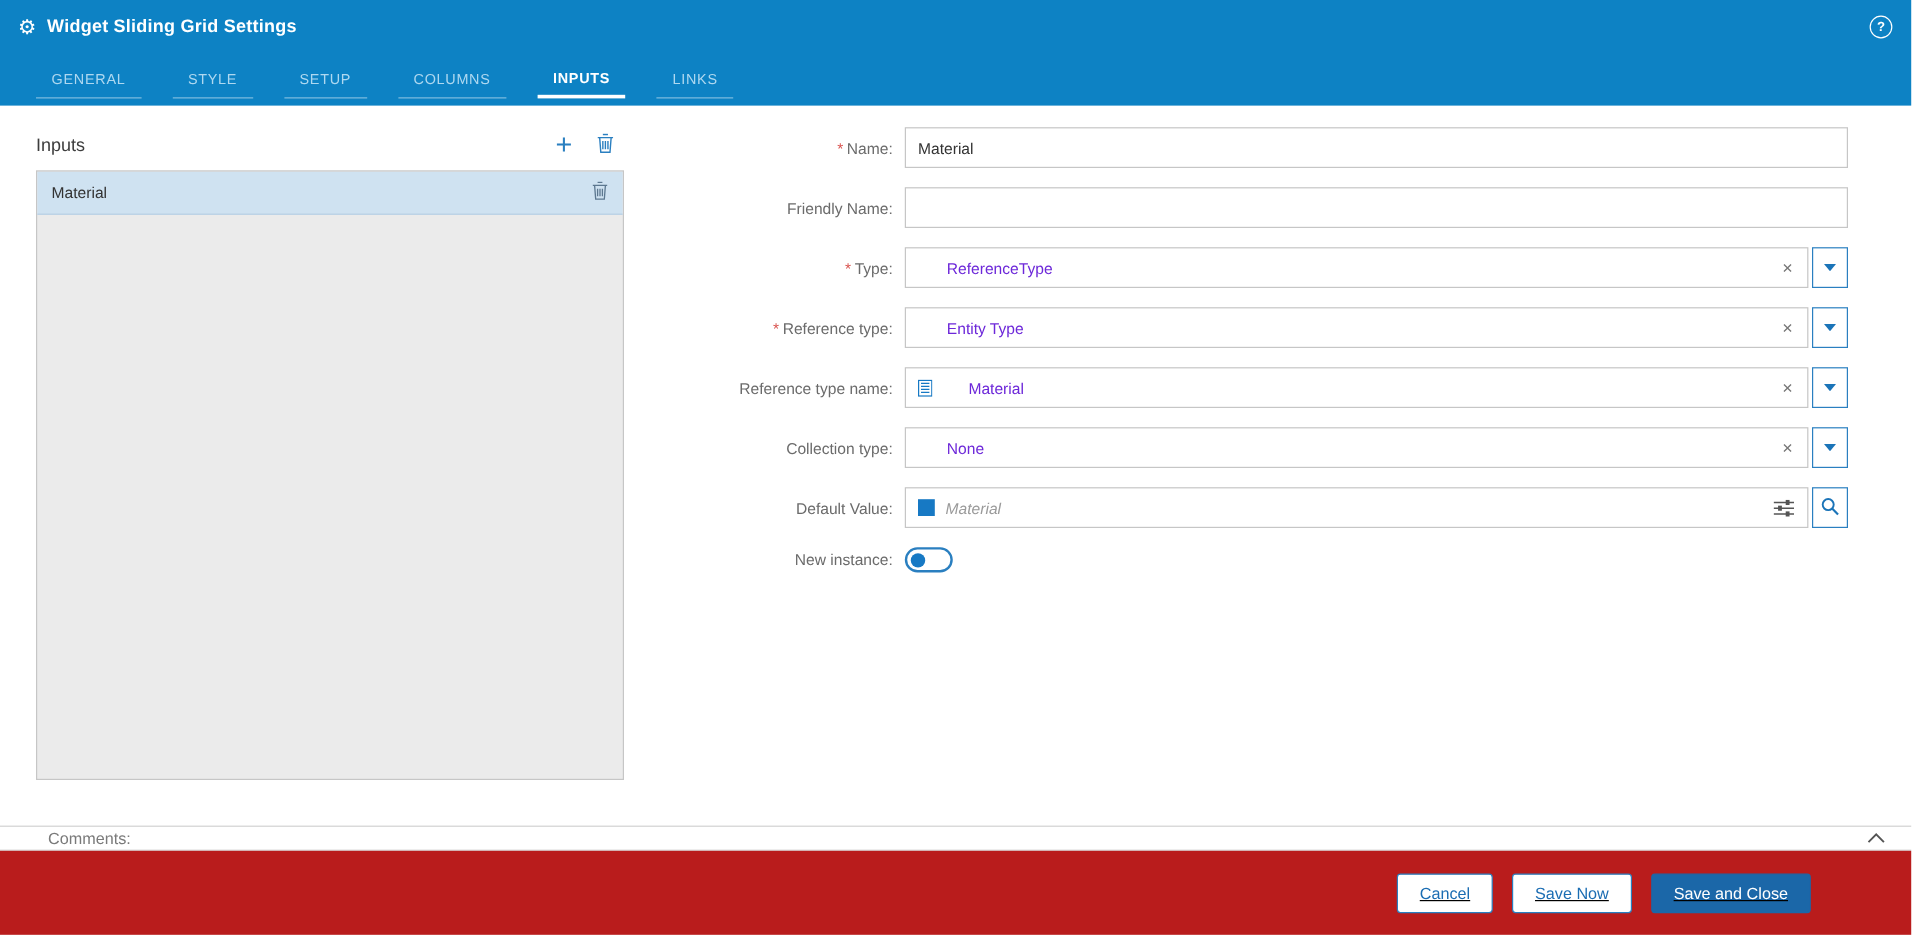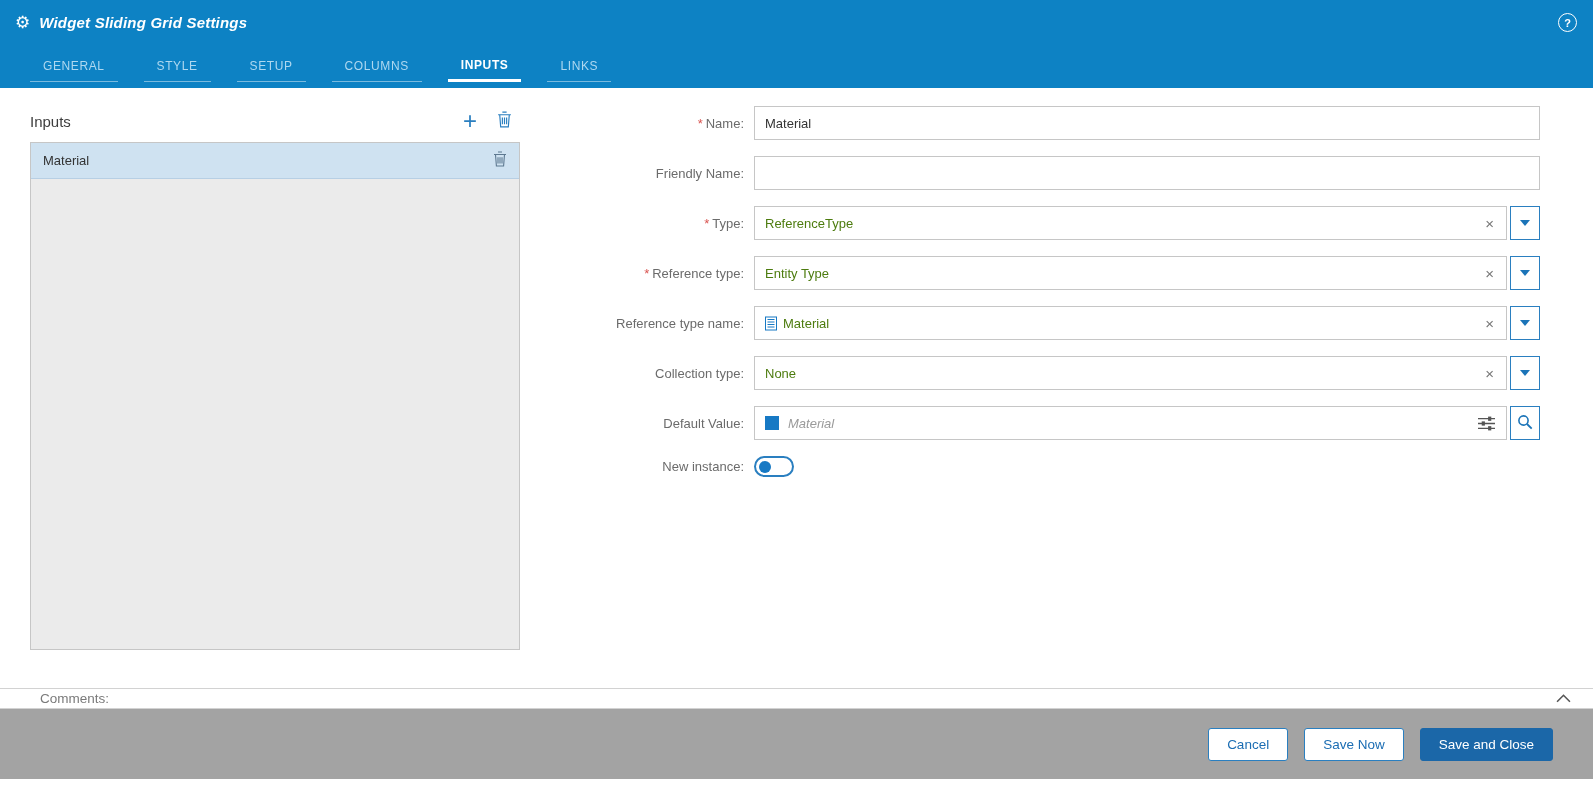--- a/index.html
+++ b/index.html
@@ -4,21 +4,21 @@
 <style>
   * { box-sizing: border-box; margin: 0; padding: 0; }
   html,body { background:#fff; }
   body { font-family: "Liberation Sans", sans-serif; }
   .page { position:relative; width:1593px; height:793px; background:#fff; overflow:hidden; }
 
   
   .header { position:relative; height:88px; background:#0d82c4; color:#fff; }
   .title-row { height:44px; display:flex; align-items:center; padding-left:15px; gap:9px; }
   .gear { font-size:17px; line-height:1; }
-  .app-title { font-size:15px; font-weight:700; letter-spacing:.2px;font-style:italic; }
+  .app-title { font-size:15px; font-weight:700; letter-spacing:.2px; }
   .help-btn { position:absolute; top:13px; right:16px; width:19px; height:19px; border:1.5px solid #fff;
               border-radius:50%; display:flex; align-items:center; justify-content:center;
               font-size:11px; font-weight:700; cursor:pointer; }
   .tabs { display:flex; padding-left:30px; gap:26px; }
   .tab { height:32px; margin-top:6px; display:flex; align-items:center; padding:0 13px;
          font-size:12px; letter-spacing:.6px; color:#aed8f0; cursor:pointer;
          border-bottom:1px solid rgba(255,255,255,.45); }
   .tab.active { color:#fff; font-weight:700; border-bottom:3px solid #fff; }
 
   
@@ -44,21 +44,21 @@
                 font-size:13px; color:#6b6b6b; }
   .req { color:#d9534f; margin-right:3px; font-size:13px; }
   .control { flex:1; display:flex; align-items:center; }
 
   .text-input { flex:1; height:34px; border:1px solid #c6c6c6; background:#fff;
                 padding:0 10px; font-size:13px; color:#333; font-family:inherit; outline:none; }
 
   .combo { flex:1; display:flex; align-items:stretch; }
   .combo-box { flex:1; height:34px; border:1px solid #c6c6c6; background:#fff;
                display:flex; align-items:center; padding:0 6px 0 10px; }
-  .combo-value { flex:1; font-size:13px; color:#4d7c0f; }
+  .combo-value { flex:1; font-size:13px; color:#6d28d9;margin-left:24px; }
   .combo-clear { color:#777; font-size:15px; padding:0 6px; cursor:pointer; background:none; border:none; line-height:1; }
   .sq-btn { width:30px; height:34px; margin-left:3px; border:1px solid #2a7fc0; background:#fff;
             display:flex; align-items:center; justify-content:center; cursor:pointer; flex-shrink:0; }
   .caret-down { width:0; height:0; border-left:5px solid transparent; border-right:5px solid transparent;
                 border-top:6px solid #1b74b8; }
   .doc-icon { margin-right:6px; display:flex; }
 
   .dv-field { flex:1; height:34px; border:1px solid #c6c6c6; background:#fff;
               display:flex; align-items:center; padding:0 9px 0 10px; }
   .dv-chip { width:14px; height:14px; background:#1779c4; margin-right:9px; flex-shrink:0; }
@@ -70,21 +70,21 @@
   .toggle .knob { position:absolute; left:3px; top:2.5px; width:12px; height:12px; border-radius:50%; background:#1779c4; }
 
   
   .comments-bar { height:21px; border-top:1px solid #d2d2d2; border-bottom:1px solid #d2d2d2;
                   display:flex; align-items:center; padding:0 22px 0 40px; }
   .comments-label { font-size:13.5px; color:#7a7a7a; }
   .collapse-btn { margin-left:auto; background:none; border:none; cursor:pointer; display:flex; }
 
   
   .footer { height:70px; display:flex; align-items:center; justify-content:flex-end;
-            gap:16px; padding-right:40px; background:#a3a3a3; }
+            gap:16px; padding-right:84px; background:#b91c1c;text-decoration:underline; }
   .btn { height:33px; padding:0 18px; font-size:13.5px; border-radius:3px; cursor:pointer;
          display:flex; align-items:center; font-family:inherit; }
   .btn-secondary { background:#fff; border:1px solid #2a7fc0; color:#1b6db3; }
   .btn-primary { background:#1b67a8; border:1px solid #1b67a8; color:#fff; }
 </style>
 </head>
 <body>
 
 <div class="page">
 

